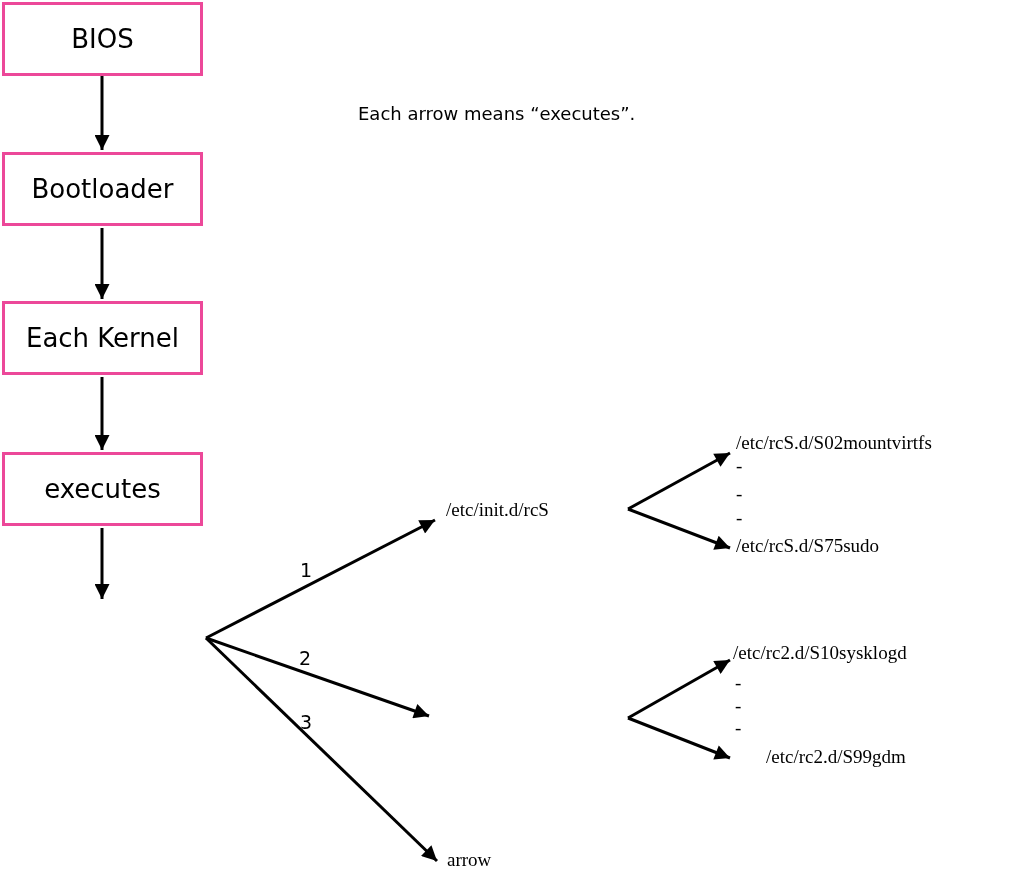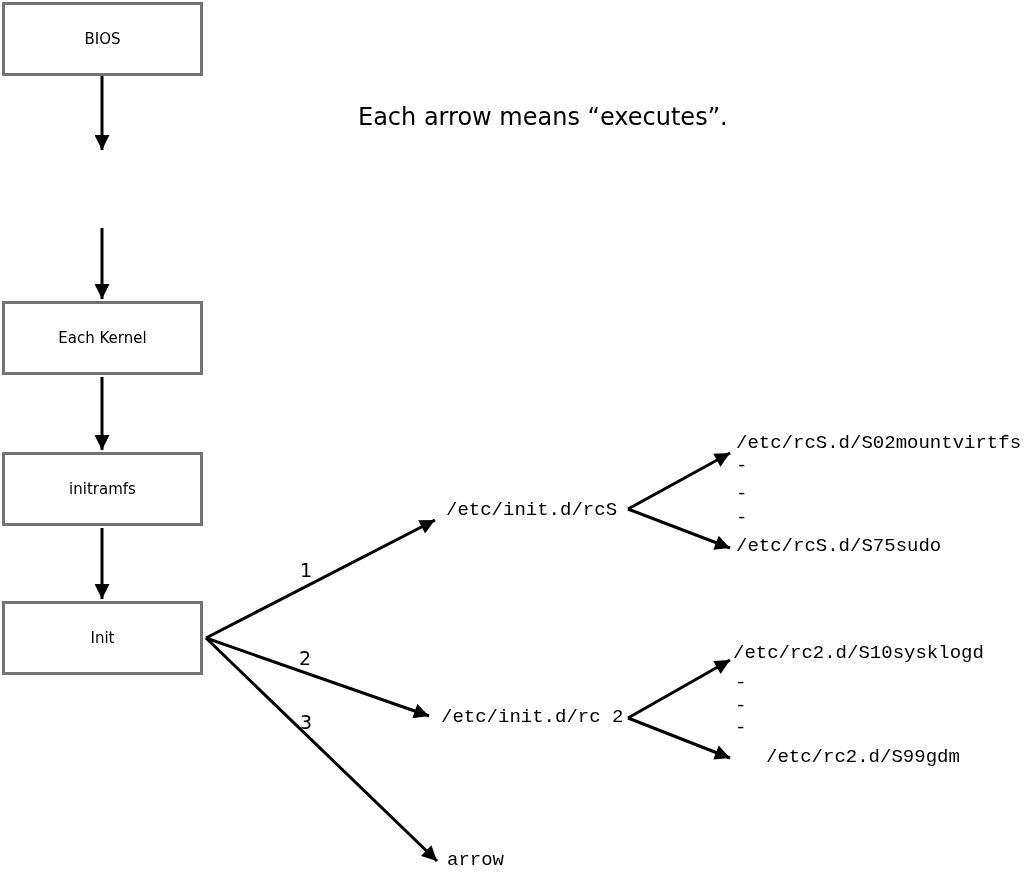--- a/index.html
+++ b/index.html
@@ -26,44 +26,44 @@
   .arrows-layer line {
     stroke: #000000;
     stroke-width: 3;
   }
   .node-box {
     position: absolute;
     left: 2px;
     width: 201px;
     height: 74px;
     box-sizing: border-box;
-    border: 3px solid #737373;
+    border: 3px solid #ec4899;
     background: #ffffff;
     display: flex;
     align-items: center;
     justify-content: center;
-    font-size: 15px;
+    font-size: 26px;
   }
   .caption {
     position: absolute;
     left: 358px;
     top: 103px;
-    font-size: 24px;
+    font-size: 18px;
     white-space: nowrap;
   }
   .branch-num {
     position: absolute;
     width: 18px;
     text-align: center;
     font-size: 19px;
     line-height: 24px;
   }
   .mono-label {
     position: absolute;
-    font-family: Liberation Mono, monospace;
+    font-family: Liberation Serif, serif;
     font-size: 19px;
     line-height: 24px;
     white-space: pre;
   }
 </style>
 </head>
 <body>
 
 <div class="canvas">
 
@@ -86,38 +86,37 @@
     <line x1="628" y1="509" x2="730" y2="453" marker-end="url(#ah)"></line>
     <line x1="628" y1="509" x2="730" y2="548" marker-end="url(#ah)"></line>
 
     <line x1="628" y1="718" x2="730" y2="660" marker-end="url(#ah)"></line>
     <line x1="628" y1="718" x2="730" y2="758" marker-end="url(#ah)"></line>
   </svg>
 
   <div class="node-box" style="top:2px">
     <span>BIOS</span>
   </div>
+  <div class="node-box" style="top:152px">
+    <span>Bootloader</span>
+  </div>
   <div class="node-box" style="top:301px">
     <span>Each Kernel</span>
   </div>
   <div class="node-box" style="top:452px">
-    <span>initramfs</span>
-  </div>
-  <div class="node-box" style="top:601px">
-    <span>Init</span>
+    <span>executes</span>
   </div>
 
   <div class="caption">Each arrow means “executes”.</div>
 
   <div class="branch-num" style="left:297px;top:558px">1</div>
   <div class="branch-num" style="left:296px;top:646px">2</div>
   <div class="branch-num" style="left:297px;top:710px">3</div>
 
   <div class="mono-label" style="left:446px;top:498px">/etc/init.d/rcS</div>
-  <div class="mono-label" style="left:441px;top:705px">/etc/init.d/rc 2</div>
   <div class="mono-label" style="left:447px;top:848px">arrow</div>
 
   <div class="mono-label" style="left:736px;top:431px">/etc/rcS.d/S02mountvirtfs</div>
   <div class="mono-label" style="left:736px;top:454px">-</div>
   <div class="mono-label" style="left:736px;top:482px">-</div>
   <div class="mono-label" style="left:736px;top:506px">-</div>
   <div class="mono-label" style="left:736px;top:534px">/etc/rcS.d/S75sudo</div>
 
   <div class="mono-label" style="left:733px;top:641px">/etc/rc2.d/S10sysklogd</div>
   <div class="mono-label" style="left:735px;top:671px">-</div>

